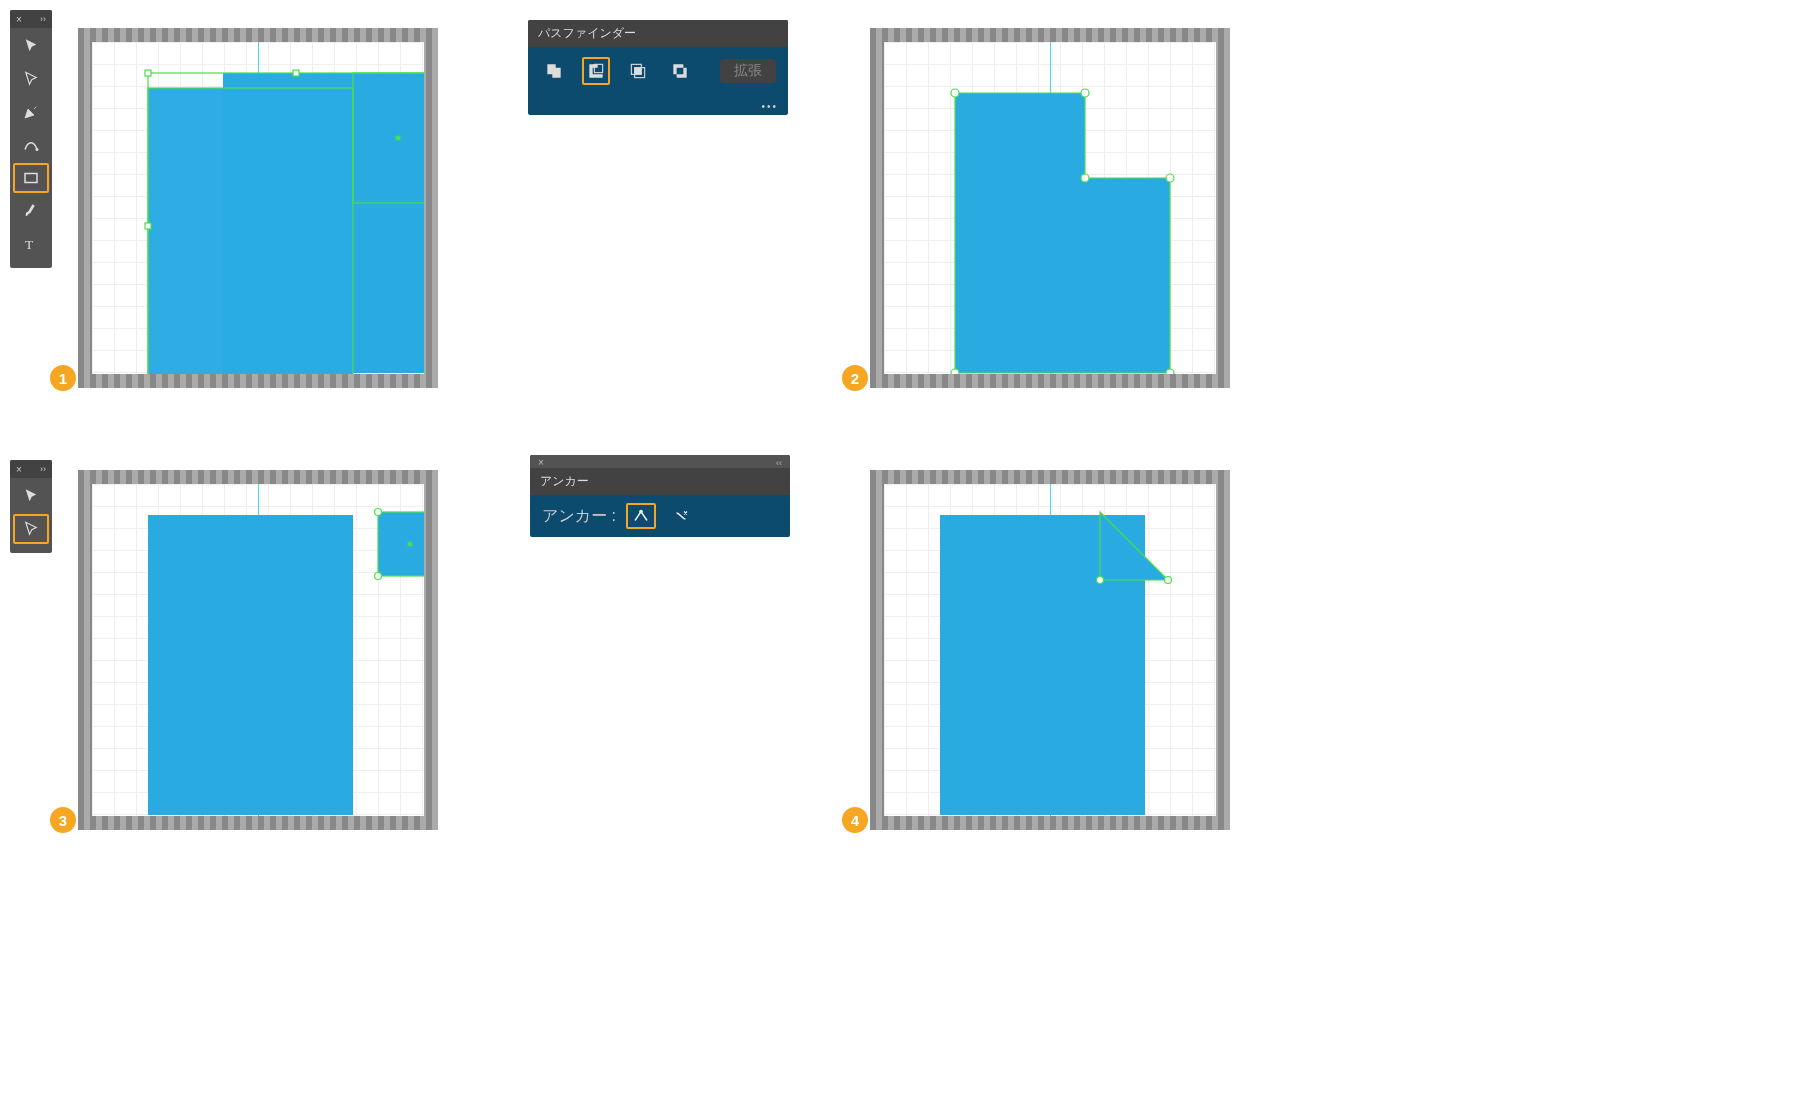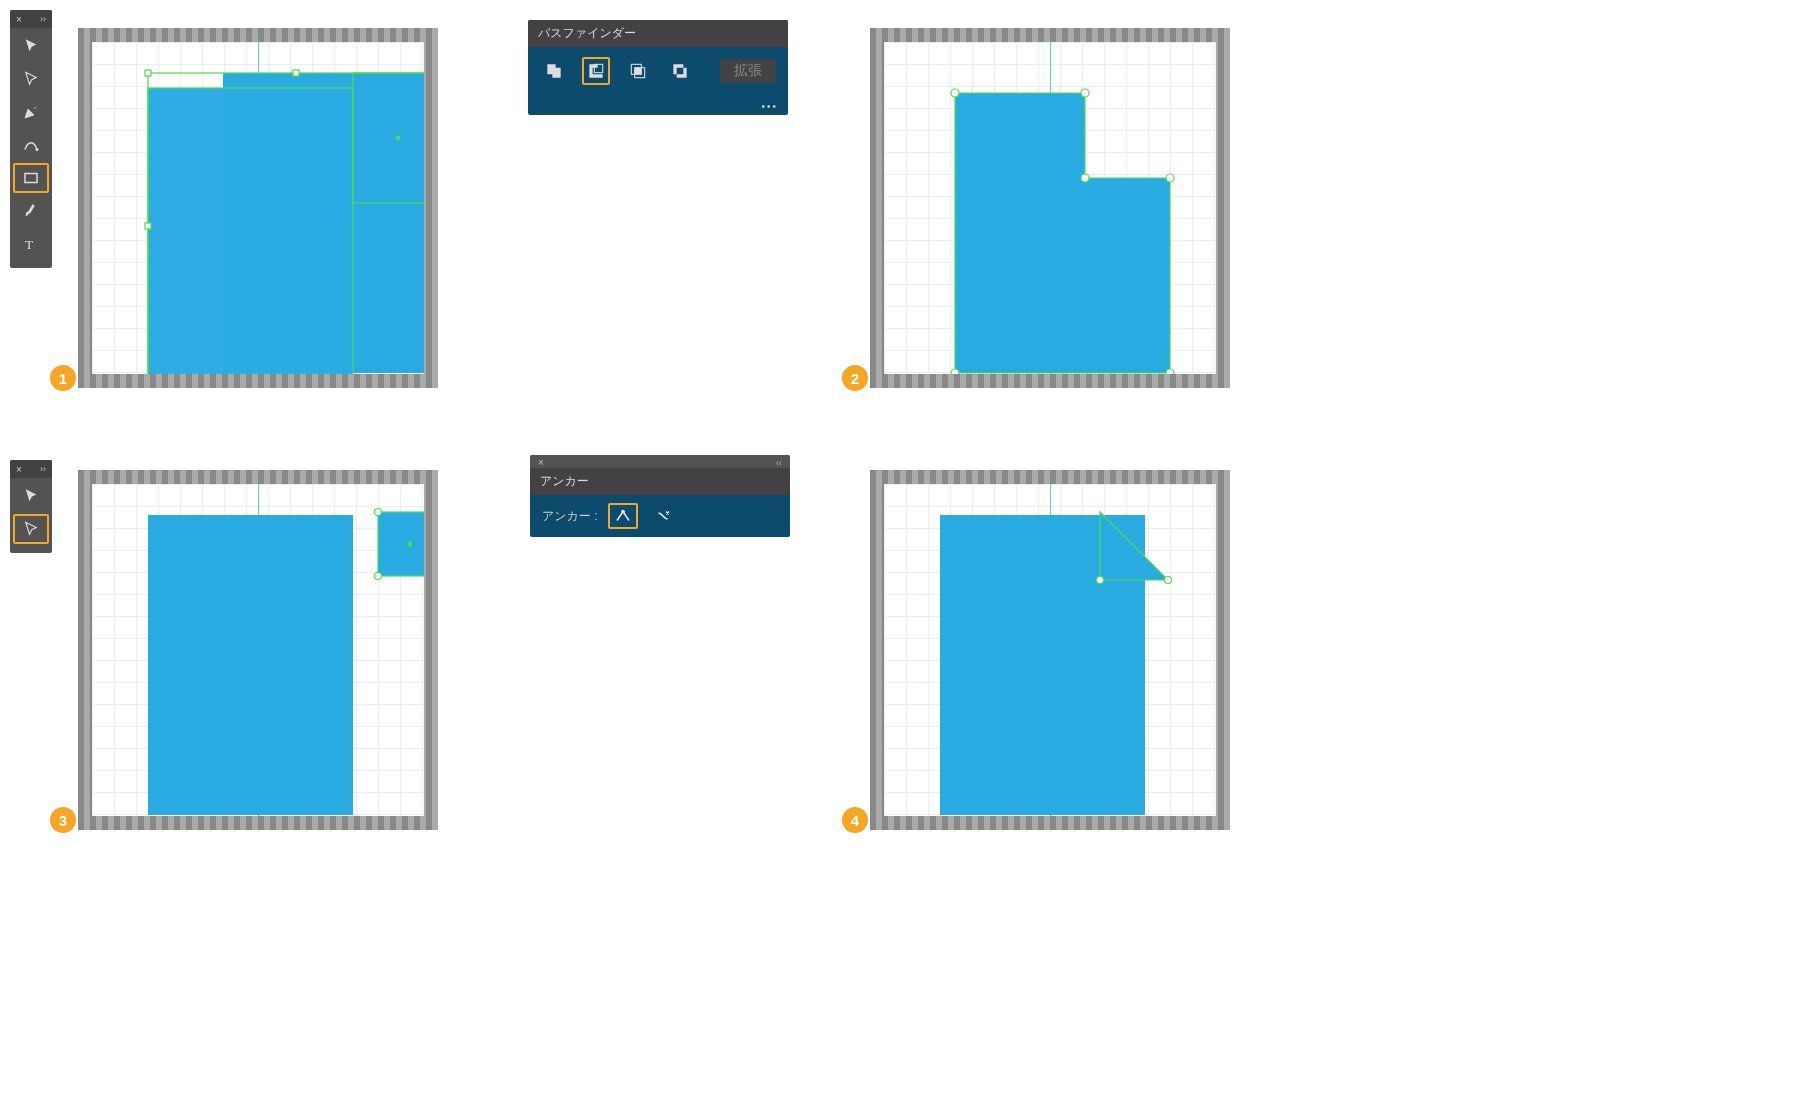--- a/index.html
+++ b/index.html
@@ -138,21 +138,21 @@
       padding: 0 10px 4px 0;
     }
     .dots { color: #ccc; letter-spacing: 2px; font-size: 10px; }
     
     .prop-row {
       display: flex;
       align-items: center;
       gap: 10px;
       padding: 8px 12px;
     }
-    .prop-label { font-size: 12px; color: #ccc; }
+    .prop-label { font-size: 16px; color: #ccc; }
     .anchor-btn {
       width: 30px;
       height: 26px;
       display: flex;
       align-items: center;
       justify-content: center;
       cursor: pointer;
       border-radius: 2px;
     }
     .anchor-btn.highlighted { border: 2px solid #f5a623; }

